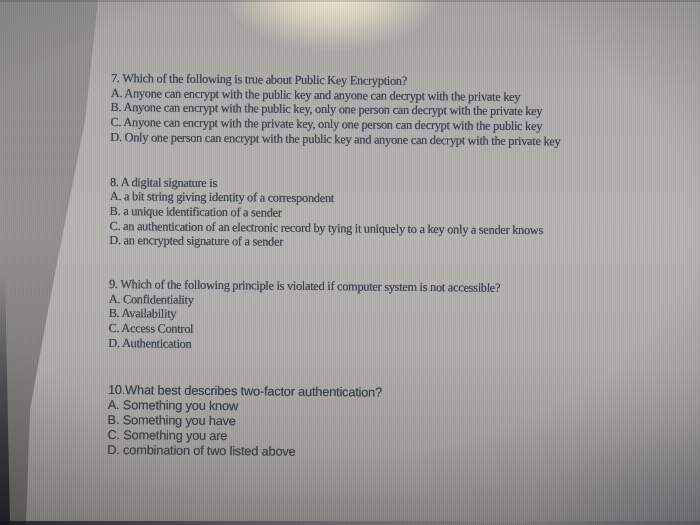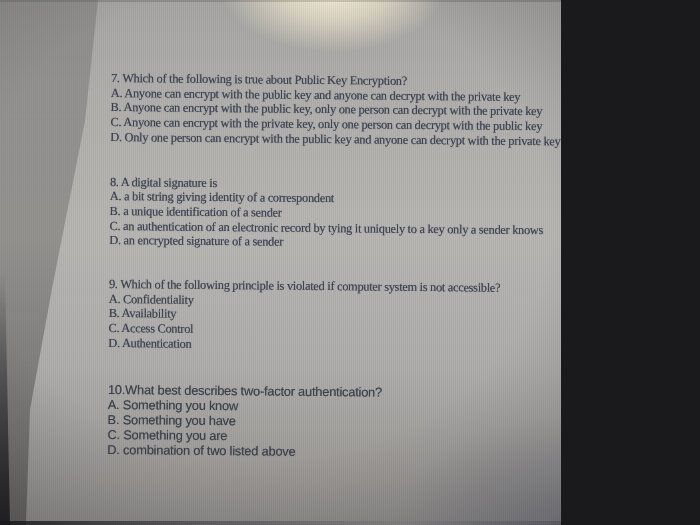--- a/index.html
+++ b/index.html
@@ -5,21 +5,21 @@
   html, body { margin: 0; padding: 0; }
   body {
     width: 700px; height: 525px; overflow: hidden;
     background: #1a1a1c;
     font-family: "Liberation Serif", "DejaVu Serif", serif;
   }
 
   
   .photo {
     position: relative;
-    width: 561px; height: 525px;
+    width: 700px; height: 525px;
     overflow: hidden;
     background:
       
       repeating-linear-gradient(90deg,
         rgba(255,255,255,0.035) 0px, rgba(255,255,255,0.035) 1px,
         rgba(25,25,35,0.045) 1px, rgba(25,25,35,0.045) 2px),
       
       radial-gradient(150px 85px at 333px -12px,
         rgba(253,243,216,0.95) 0%, rgba(248,238,210,0.60) 38%,
         rgba(225,218,202,0.0) 75%),

